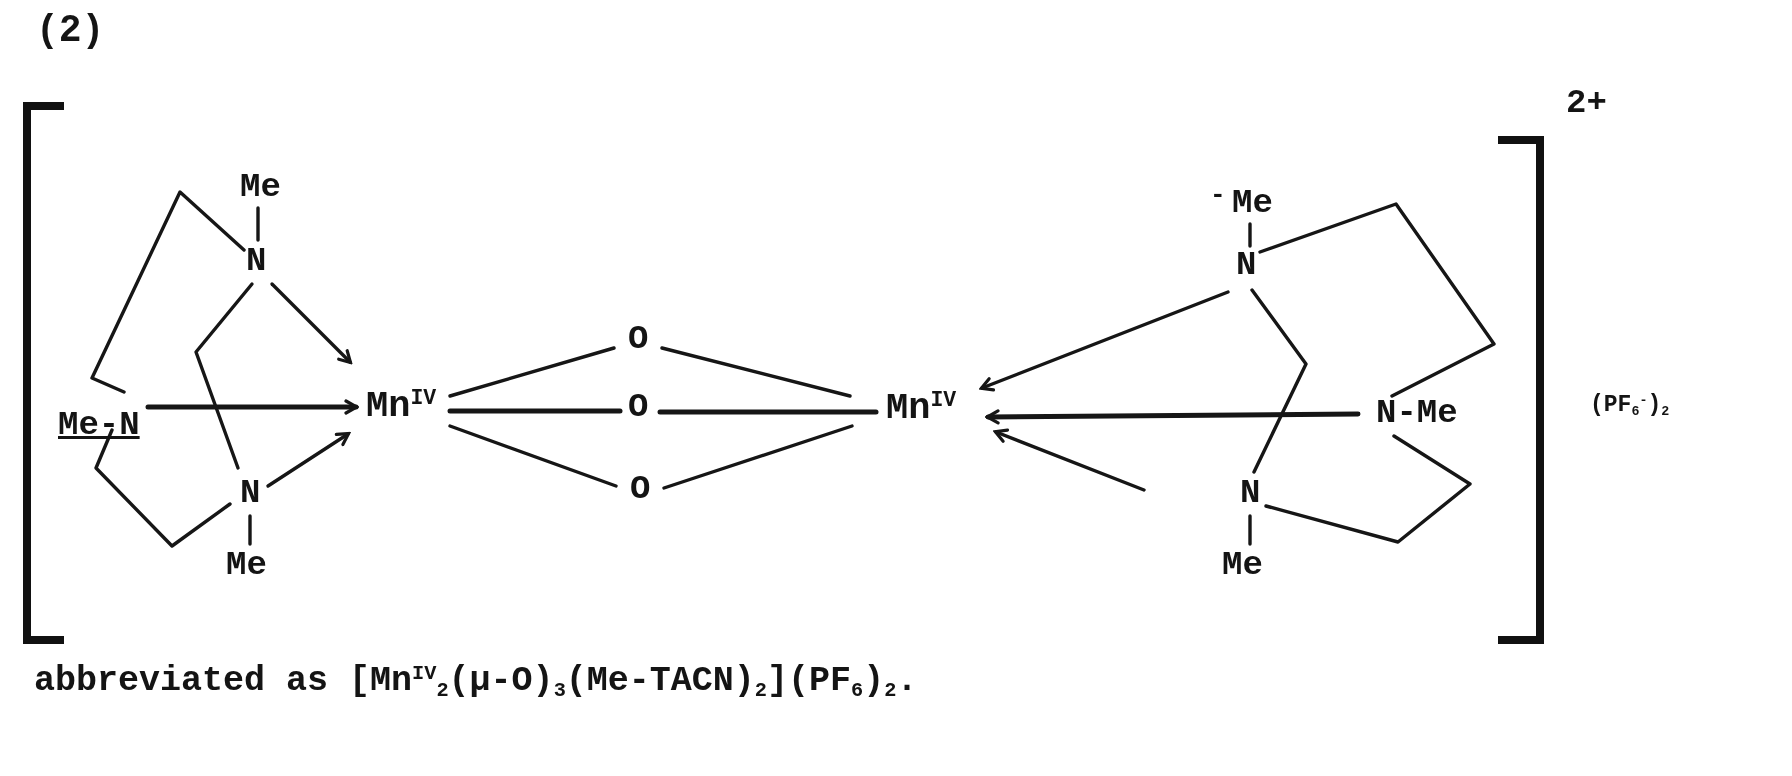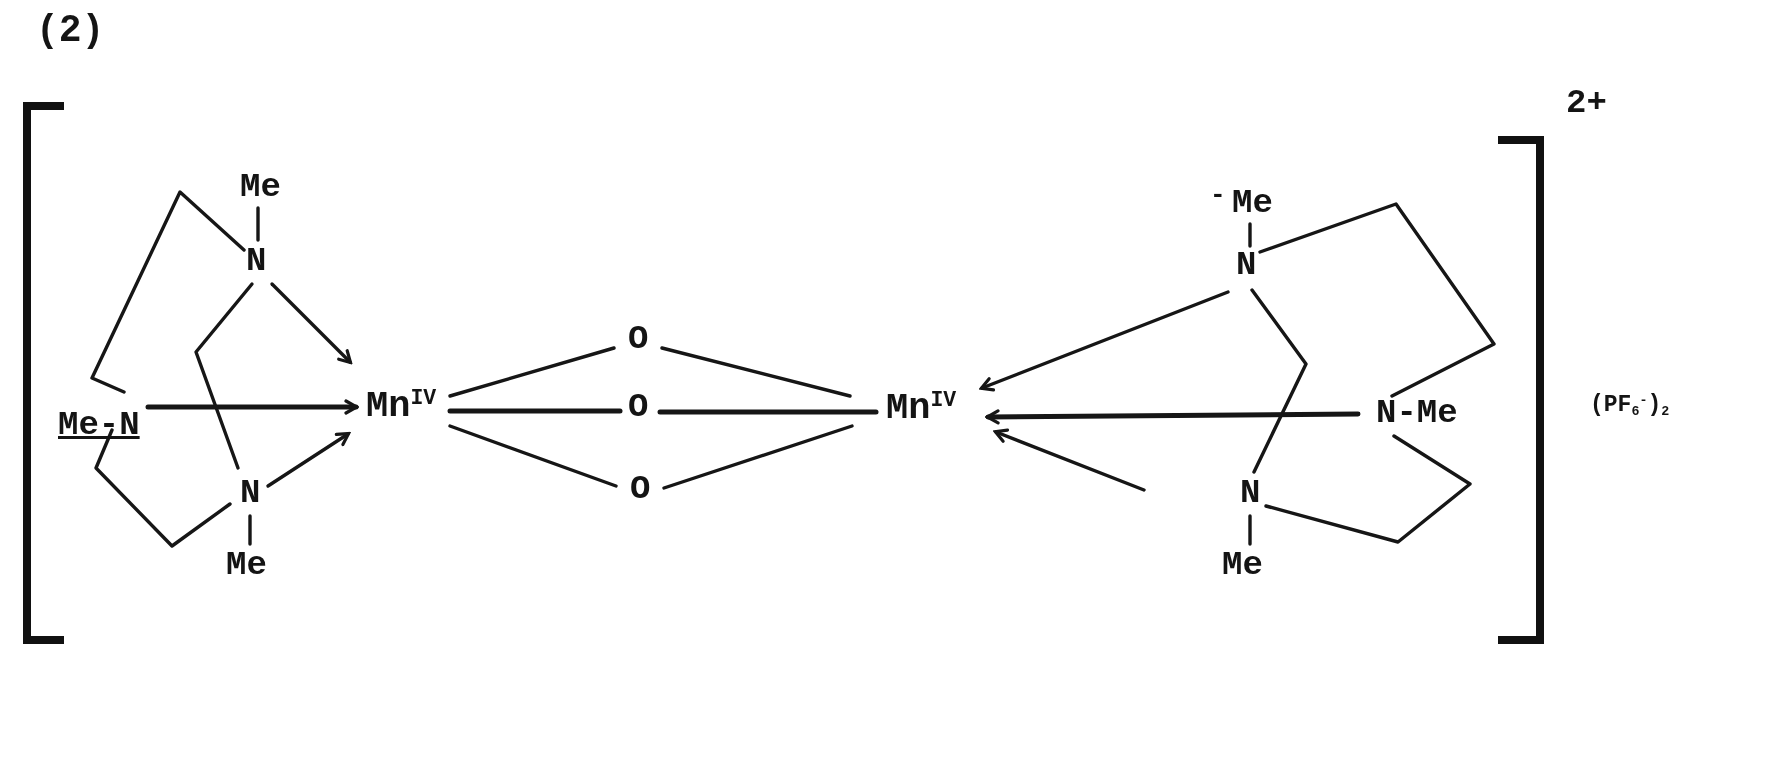--- a/index.html
+++ b/index.html
@@ -99,14 +99,15 @@
   <div class="lbl small" style="left:1210px;top:182px;">-</div>
   <div class="lbl" style="left:1232px;top:186px;">Me</div>
   <div class="lbl" style="left:1236px;top:248px;">N</div>
   <div class="lbl" style="left:1366px;top:396px;margin-left:10px;">N-Me</div>
   <div class="lbl" style="left:1240px;top:476px;">N</div>
   <div class="lbl" style="left:1222px;top:548px;">Me</div>
 
   <div class="lbl" style="left:1566px;top:86px;">2+</div>
   <div class="lbl" style="left:1590px;top:394px;font-size:23px;"><span>(PF</span><span class="sub">6</span><span class="sup">-</span><span>)</span><span class="sub">2</span></div>
 
+  <div class="lbl caption" style="left:34px;top:664px;"><span>abbreviated as </span><span>[Mn</span><span class="sup">IV</span><span class="sub">2</span><span>(μ-O)</span><span class="sub">3</span><span>(Me-TACN)</span><span class="sub">2</span><span>](PF</span><span class="sub">6</span><span>)</span><span class="sub">2</span><span>.</span></div>
 
 </div>
 
 </body></html>

